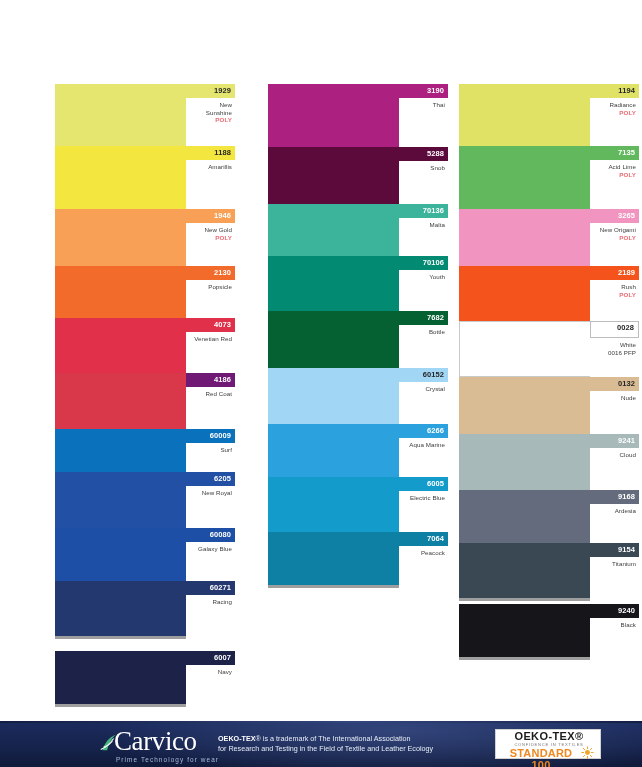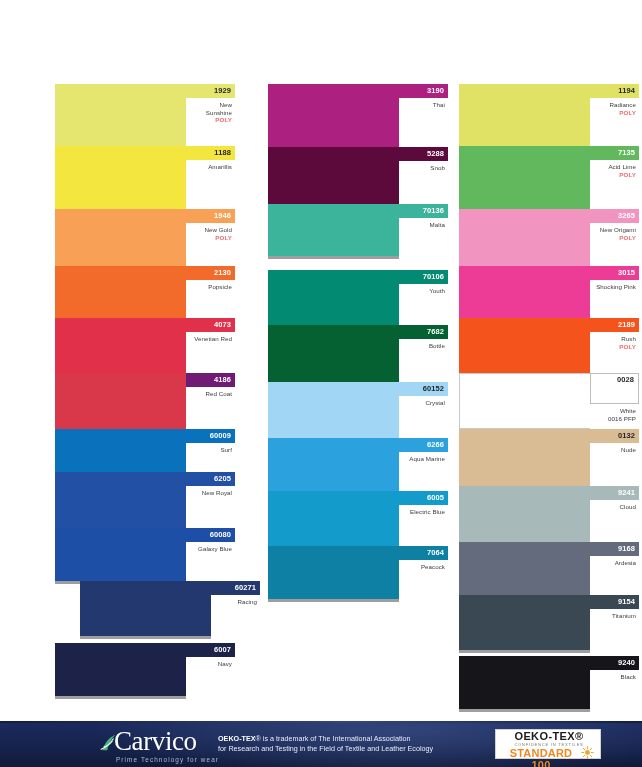--- a/index.html
+++ b/index.html
@@ -86,21 +86,21 @@
     font-weight: bold;
     letter-spacing: 0.1px;
     line-height: 10px;
     color: #ffffff;
   }
   .code.dark-text { color: #262626; }
   .code.outlined {
     background: #ffffff;
     border: 1px solid #bdbdbd;
     color: #262626;
-    padding: 1px 4px 18px 0;
+    padding: 1px 4px 4px 0;
   }
   .name {
     display: block;
     width: 49px;
     box-sizing: border-box;
     padding: 3px 3px 0 0;
     text-align: right;
     font-size: 6.2px;
     line-height: 7.6px;
     color: #3c3c3c;
@@ -319,21 +319,21 @@
         </div>
         <div class="row" style="height: 53px;">
           <div class="chip" style="height: 53px; background: rgb(30, 79, 166);">
             <div class="chip-shadow"></div>
           </div>
           <div class="labels">
             <span class="code" style="background: rgb(30, 79, 166);">60080</span>
             <span class="name">Galaxy Blue</span>
           </div>
         </div>
-        <div class="row" style="height: 62px; margin-left: 25px;">
+        <div class="row" style="height: 70px;">
           <div class="chip" style="height: 55px; background: rgb(34, 56, 111);">
             <div class="chip-shadow"></div>
           </div>
           <div class="labels">
             <span class="code" style="background: rgb(34, 56, 111);">60271</span>
             <span class="name">Racing</span>
           </div>
         </div>
         <div class="row" style="height: 53px;">
           <div class="chip" style="height: 53px; background: rgb(28, 34, 72);">
@@ -357,21 +357,21 @@
         </div>
         <div class="row" style="height: 57px;">
           <div class="chip" style="height: 57px; background: rgb(92, 10, 60);">
             <div class="chip-shadow"></div>
           </div>
           <div class="labels">
             <span class="code" style="background: rgb(92, 10, 60); text-align: right;">5288</span>
             <span class="name">Snob</span>
           </div>
         </div>
-        <div class="row" style="height: 66px;">
+        <div class="row" style="height: 52px;">
           <div class="chip" style="height: 52px; background: rgb(59, 180, 155);">
             <div class="chip-shadow"></div>
           </div>
           <div class="labels">
             <span class="code" style="background: rgb(59, 180, 155);">70136</span>
             <span class="name">Malta</span>
           </div>
         </div>
         <div class="row" style="height: 55px;">
           <div class="chip" style="height: 55px; background: rgb(3, 138, 114);">
@@ -450,29 +450,20 @@
           </div>
         </div>
         <div class="row" style="height: 57px;">
           <div class="chip" style="height: 57px; background: rgb(242, 148, 192);">
             <div class="chip-shadow"></div>
           </div>
           <div class="labels">
             <span class="code" style="background: rgb(242, 148, 192);">3265</span>
             <span class="name">New Origami</span>
             <span class="poly">POLY</span>
-          </div>
-        </div>
-        <div class="row" style="height: 52px;">
-          <div class="chip" style="height: 52px; background: rgb(236, 60, 150);">
-            <div class="chip-shadow"></div>
-          </div>
-          <div class="labels">
-            <span class="code" style="background: rgb(236, 60, 150);">3015</span>
-            <span class="name">Shocking Pink</span>
           </div>
         </div>
         <div class="row" style="height: 55px;">
           <div class="chip" style="height: 55px; background: rgb(244, 84, 27);">
             <div class="chip-shadow"></div>
           </div>
           <div class="labels">
             <span class="code" style="background: rgb(244, 84, 27);">2189</span>
             <span class="name">Rush</span>
             <span class="poly">POLY</span>

